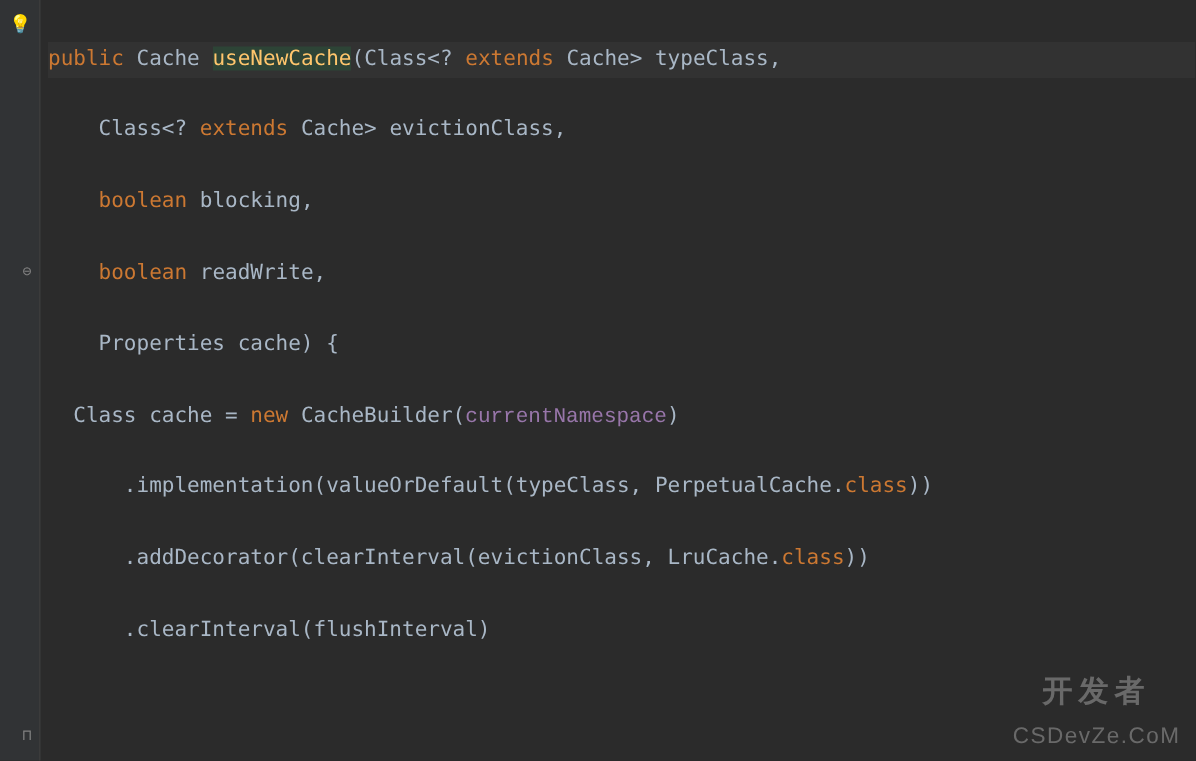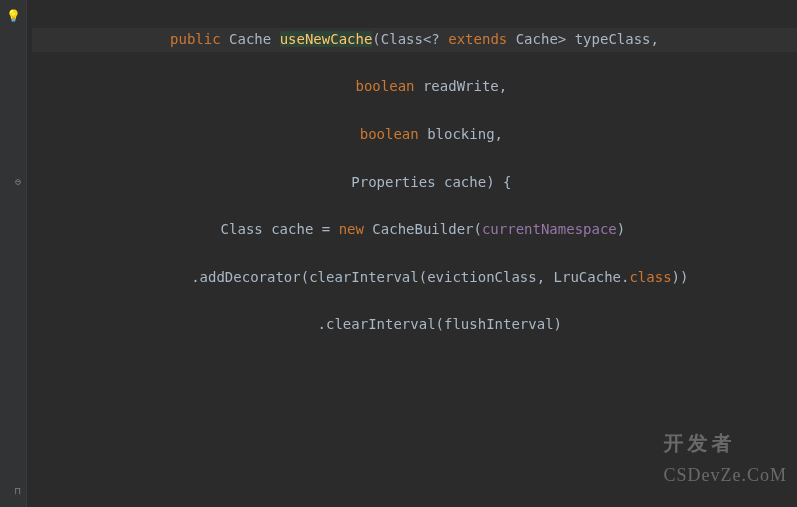--- a/index.html
+++ b/index.html
@@ -34,70 +34,71 @@
     font-size: 12px;
     color: #ffc66d;
   }
   .code {
     padding-left: 32px;
     white-space: pre;
   }
   .line {
     position: relative;
     height: 23.8px;
-    text-align: center;
   }
   .line.hl {
     background: #323232;
   }
   .kw { color: #cc7832; }
   .method { color: #ffc66d; }
-  .field { color: #9876aa; }
+  .field { color: #9876aa; font-family: Liberation Mono, monospace; }
   .punct { color: #a9b7c6; }
   .bg-method { background: #2d4436; }
   .watermark {
     position: absolute;
     right: 10px;
-    bottom: 16px;
-    text-align: left;
-    font-family: Liberation Serif, serif;
+    bottom: 4px;
+    text-align: center;
+    font-family: Liberation Sans, sans-serif;
     color: rgba(200,200,200,0.4);
     pointer-events: none;
   }
   .watermark .wm1 {
     font-size: 20px;
     letter-spacing: 4px;
     font-weight: bold;
   }
   .watermark .wm2 {
-    font-size: 18px;
+    font-size: 15px;
     letter-spacing: 1px;
   }
   .fold-marker {
     position: absolute;
     left: 15px;
     font-size: 10px;
     color: #808080;
   }
 </style>
 </head>
 <body>
 
 <div class="editor">
   <div class="gutter">
     <span class="bulb">💡</span>
     <span class="fold-marker" style="top:173px;">⊖</span>
     <span class="fold-marker" style="top:482px;">⊓</span>
   </div>
   <div class="code">
 <div class="line hl"><span class="kw">public</span> <span>Cache</span> <span class="method bg-method">useNewCache</span><span class="punct">(</span><span>Class&lt;? </span><span class="kw">extends</span><span> Cache&gt; typeClass,</span></div>
+<div class="line">    <span>Class&lt;? </span><span class="kw">extends</span><span> Cache&gt; evictionClass,</span></div>
+<div class="line">    <span class="kw">boolean</span><span> blocking,</span></div>
 <div class="line">    <span class="kw">boolean</span><span> readWrite,</span></div>
-<div class="line">    <span class="kw">boolean</span><span> blocking,</span></div>
 <div class="line">    <span>Properties cache) {</span></div>
 <div class="line">  <span>Class cache = </span><span class="kw">new</span><span> CacheBuilder(</span><span class="field">currentNamespace</span><span>)</span></div>
+<div class="line">      <span>.implementation(valueOrDefault(typeClass, PerpetualCache.</span><span class="kw">class</span><span>))</span></div>
 <div class="line">      <span>.addDecorator(clearInterval(evictionClass, LruCache.</span><span class="kw">class</span><span>))</span></div>
 <div class="line">      <span>.clearInterval(flushInterval)</span></div>
 
 
 
 
 
 
 
 

